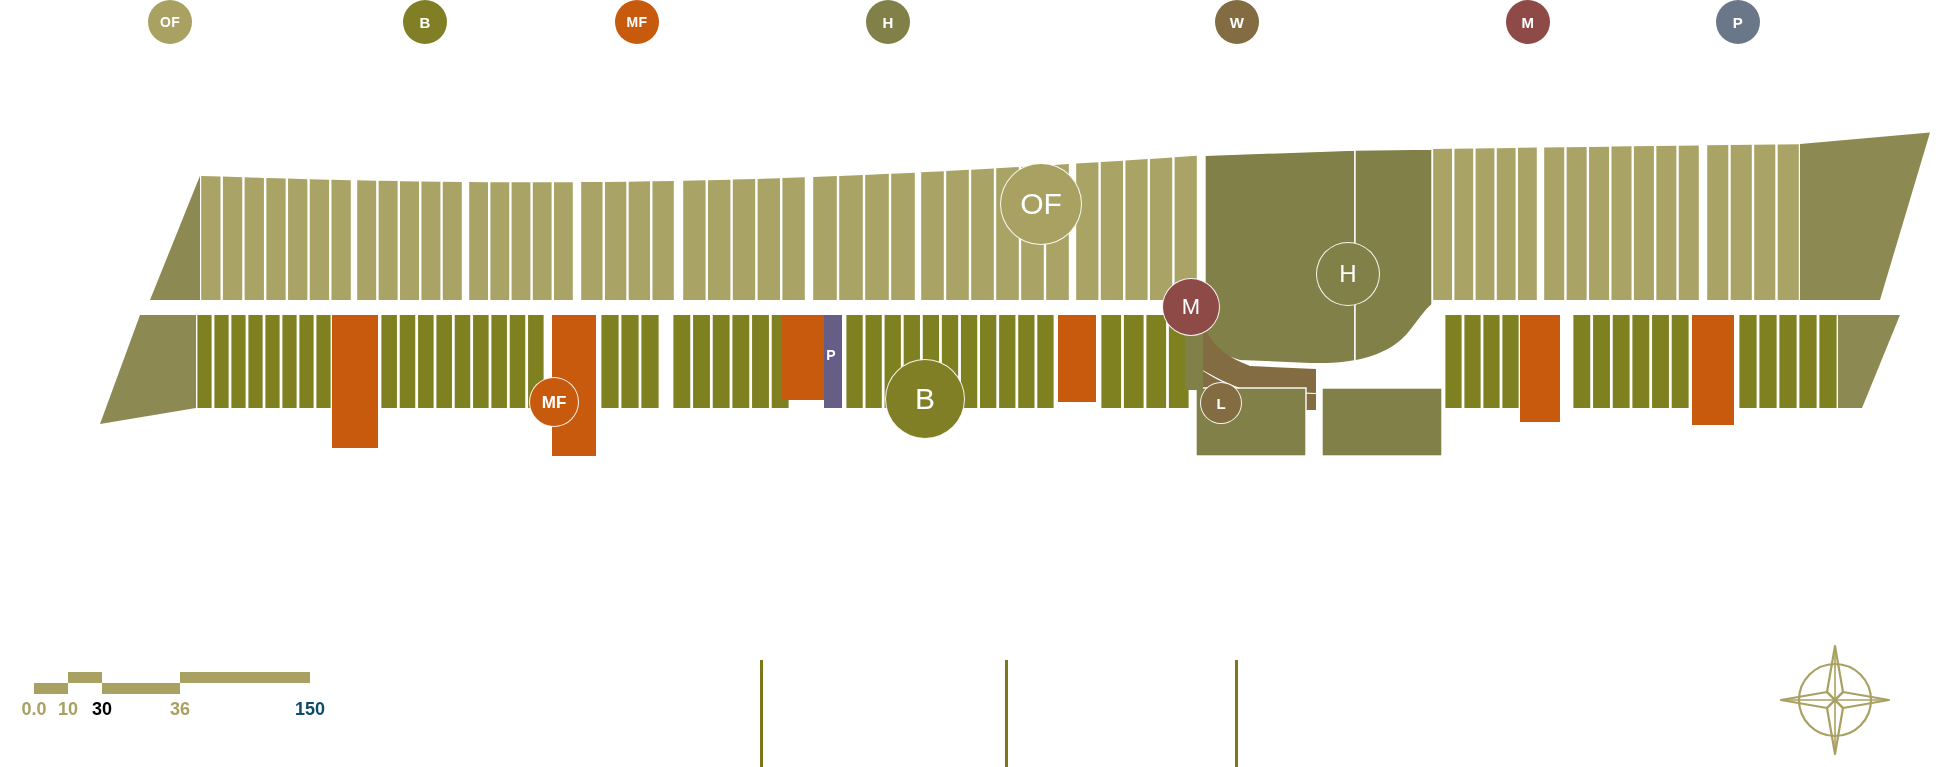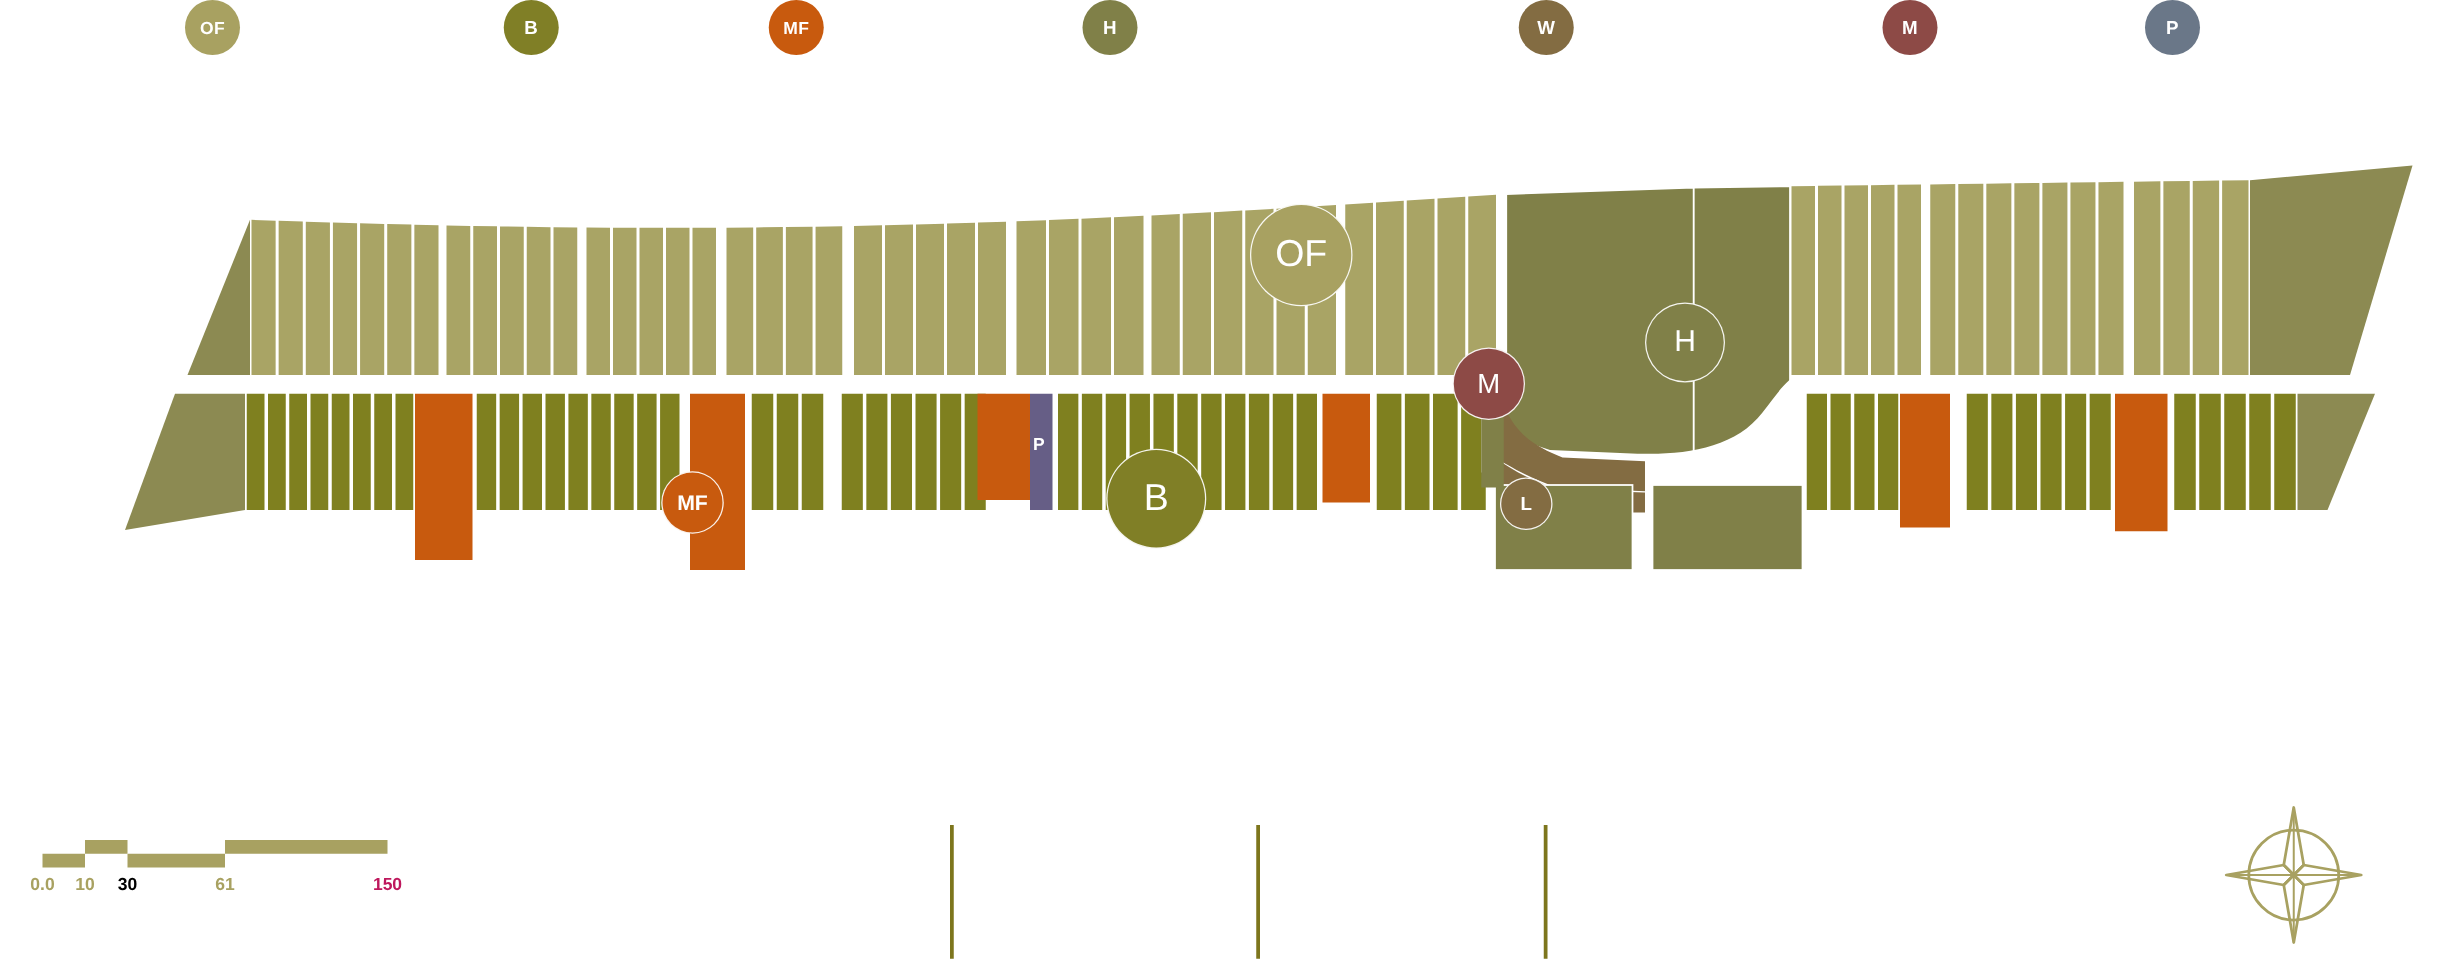--- a/index.html
+++ b/index.html
@@ -35,21 +35,21 @@
     color:#ffffff;line-height:1;user-select:none;
     border:1.6px solid rgba(255,255,255,.92);
     box-sizing:border-box;
   }
 
   
   #scalebar{position:absolute;left:20px;top:672px;width:330px;height:70px;}
   .sb-seg{position:absolute;background:#a8a161;height:11px;}
   .sb-lab{
     position:absolute;top:27px;
-    font-size:14px;color:#a8a161;font-weight:600;
+    font-size:18px;color:#a8a161;font-weight:600;
     transform:translateX(-50%);white-space:nowrap;
   }
 
   
   #compass{position:absolute;left:1775px;top:640px;width:120px;height:120px;}
 
   
   .vrule{position:absolute;width:3px;background:#7d761d;}
 </style>
 </head>
@@ -223,22 +223,22 @@
     </div>
 
   <div id="scalebar">
       <div class="sb-seg" style="left: 14px; width: 34px; top: 11px; background: rgb(168, 161, 97);"></div>
       <div class="sb-seg" style="left: 48px; width: 34px; top: 0px; background: rgb(168, 161, 97);"></div>
       <div class="sb-seg" style="left: 82px; width: 78px; top: 11px; background: rgb(168, 161, 97);"></div>
       <div class="sb-seg" style="left: 160px; width: 130px; top: 0px; background: rgb(168, 161, 97);"></div>
       <div class="sb-lab" style="left: 14px; color: rgb(168, 161, 97);">0.0</div>
       <div class="sb-lab" style="left: 48px; color: rgb(168, 161, 97);">10</div>
       <div class="sb-lab" style="left: 82px; color: #000000;">30</div>
-      <div class="sb-lab" style="left: 160px; color: rgb(168, 161, 97);">61</div>
-      <div class="sb-lab" style="left: 290px; color: #be185d; text-align: right;">150</div>
+      <div class="sb-lab" style="left: 160px; color: rgb(168, 161, 97);">36</div>
+      <div class="sb-lab" style="left: 290px; color: #0c4a6e; text-align: right;">150</div>
     </div>
 
   <div id="rules">
       <div class="vrule" style="left: 760px; top: 660px; height: 107px; background: rgb(125, 118, 29);"></div>
       <div class="vrule" style="left: 1005px; top: 660px; height: 107px; background: rgb(125, 118, 29);"></div>
       <div class="vrule" style="left: 1235px; top: 660px; height: 107px; background: rgb(125, 118, 29);"></div>
     </div>
 
   <div id="compass">
     <svg width="120" height="120" viewBox="0 0 120 120" xmlns="http://www.w3.org/2000/svg">

